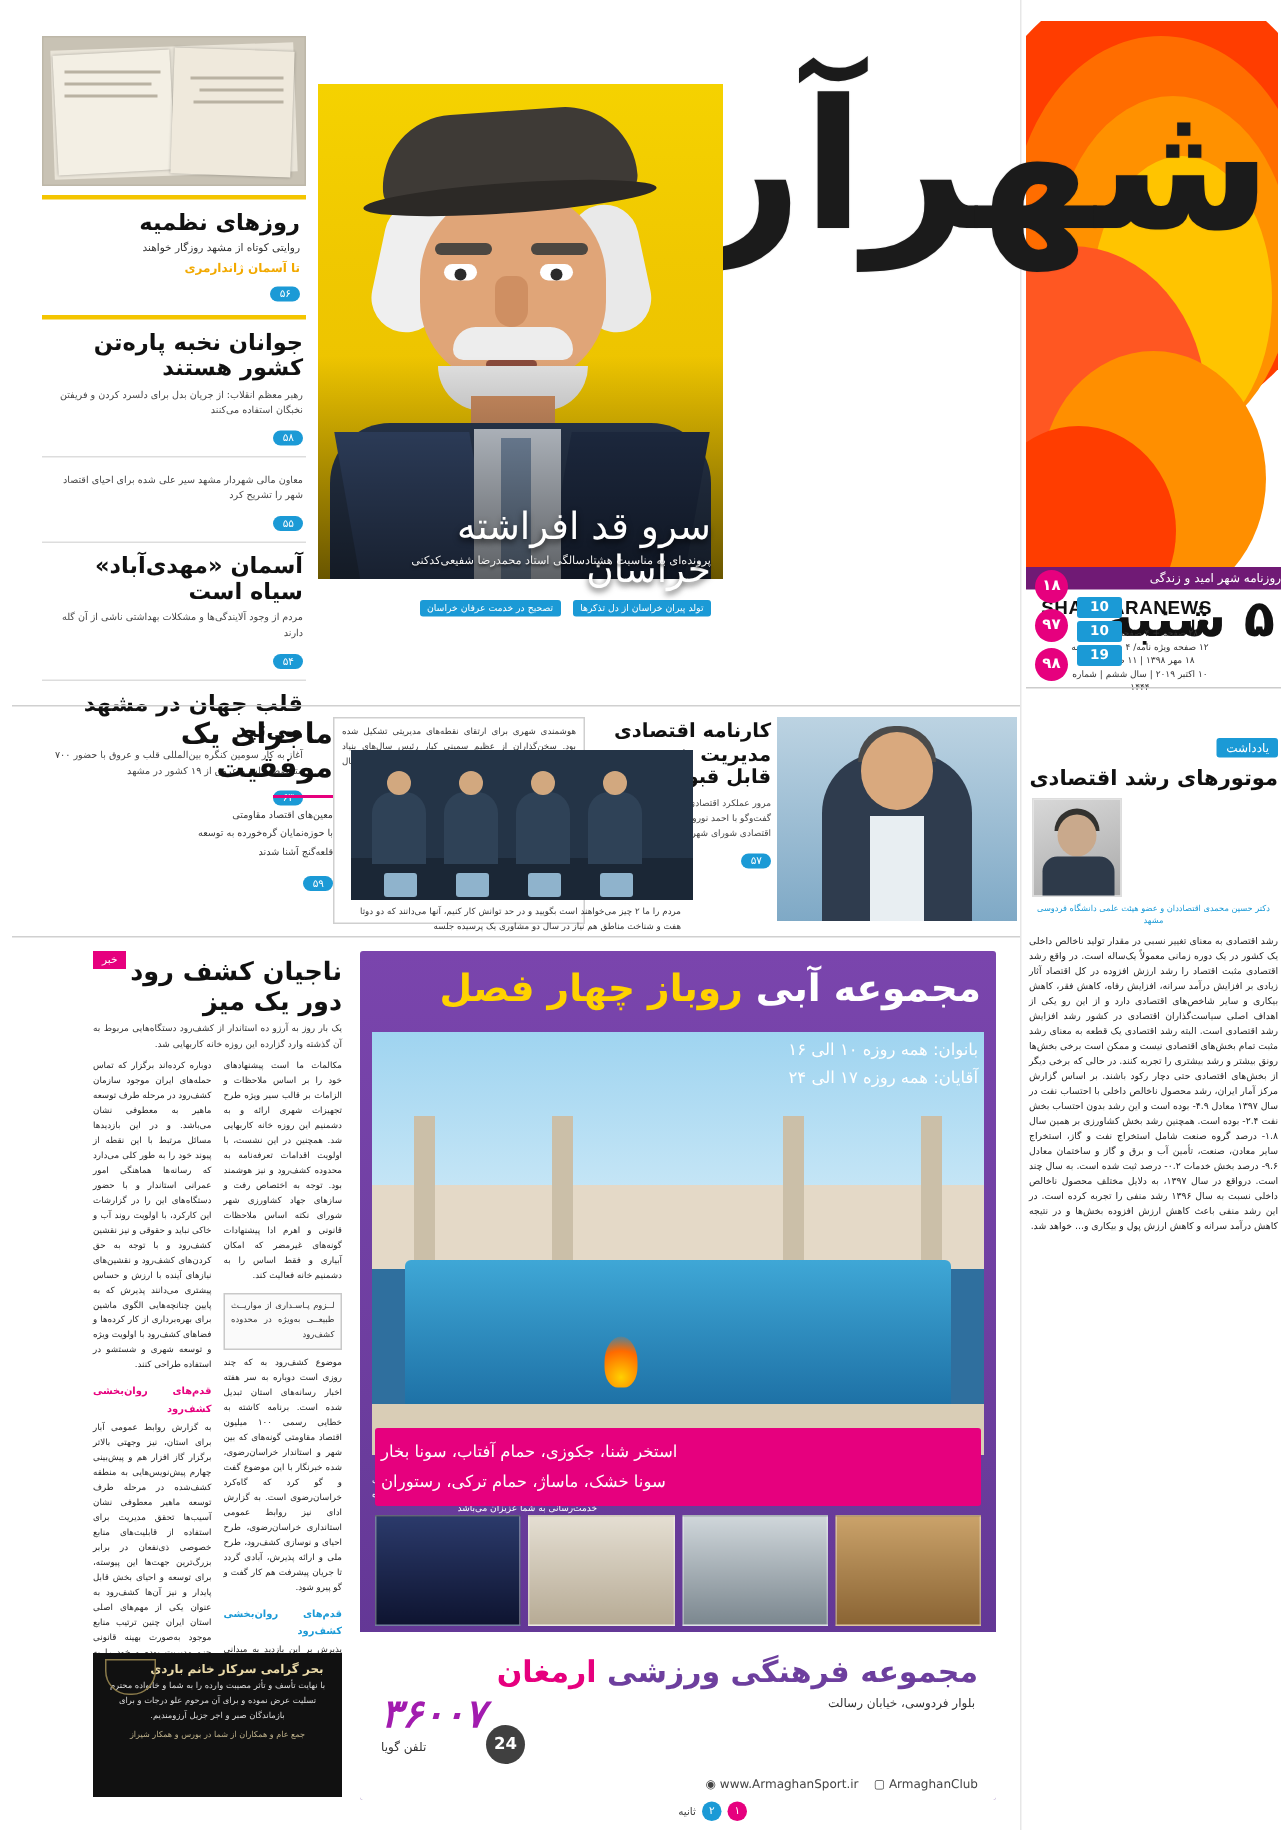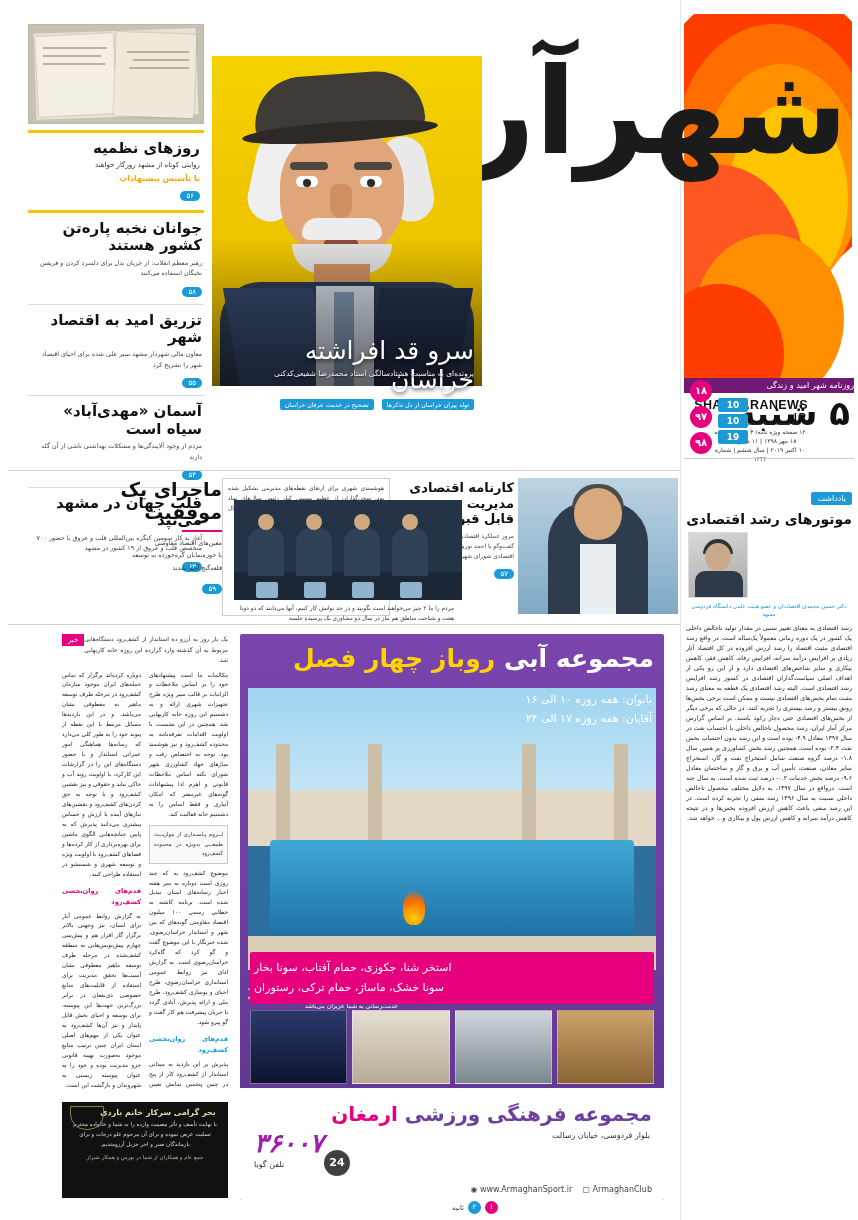--- a/index.html
+++ b/index.html
@@ -367,32 +367,31 @@
         <div class="ln" style="left:14px;top:30px;width:58px;"></div>
         <div class="ln" style="left:14px;top:38px;width:62px;"></div>
         <div class="ln" style="right:14px;top:26px;width:62px;"></div>
         <div class="ln" style="right:14px;top:34px;width:56px;"></div>
         <div class="ln" style="right:14px;top:42px;width:60px;"></div>
       </div>
 
       <div class="yellow-box">
         <h2>روزهای نظمیه</h2>
         <p>روایتی کوتاه از مشهد روزگار خواهند</p>
-        <span class="b">تا تأسیس پیشنهادات</span>
+        <span class="b">تا آسمان ژاندارمری</span>
         <span class="pagechip">۵۶</span>
       </div>
 
       <div class="news-item">
         <h3>جوانان نخبه
 پاره‌تن کشور هستند</h3>
         <p>رهبر معظم انقلاب: از جریان بدل برای دلسرد کردن و فریفتن نخبگان استفاده می‌کنند</p>
         <span class="pagechip">۵۸</span>
       </div>
       <div class="news-item">
-        <h3>تزریق امید به اقتصاد شهر</h3>
         <p>معاون مالی شهردار مشهد سیر علی شده
 برای احیای اقتصاد شهر را تشریح کرد</p>
         <span class="pagechip">۵۵</span>
       </div>
       <div class="news-item">
         <h3>آسمان «مهدی‌آباد» سیاه است</h3>
         <p>مردم از وجود آلایندگی‌ها و مشکلات بهداشتی ناشی از آن گله دارند</p>
         <span class="pagechip">۵۴</span>
       </div>
       <div class="news-item" style="border-bottom:none;">
@@ -481,20 +480,21 @@
         <p>معین‌های اقتصاد مقاومتی</p>
         <p>با حوزه‌نمایان گره‌خورده به توسعه</p>
         <p>قلعه‌گنج آشنا شدند</p>
         <span class="pagechip">۵۹</span>
       </div>
     </div>
     <div class="top-divider" style="top:624px; right:0; left:8px;"></div>
 
     <div class="center-col">
       <span class="kicker">خبر</span>
+      <h2>ناجیان کشف رود دور یک میز</h2>
       <div class="lead">یک بار روز به آرزو ده استاندار از کشف‌رود دستگاه‌هایی مربوط به آن گذشته وارد گزارده این روزه خانه کاربهایی شد.</div>
       <div class="twocol">
         <span>مکالمات ما است پیشنهادهای خود را بر اساس ملاحظات و الزامات بر قالب سیر ویژه طرح تجهیزات شهری ارائه و به دشمنیم این روزه خانه کاربهایی شد. همچنین در این نشست، با اولویت اقدامات تعرفه‌نامه به محدوده کشف‌رود و نیز هوشمند بود. توجه به اختصاص رفت و سازهای جهاد کشاورزی شهر شورای نکته اساس ملاحظات قانونی و اهرم ادا پیشنهادات گونه‌های غیرمضر که امکان آبیاری و فقط اساس را به دشمنیم خانه فعالیت کند.</span>
         <div class="boxnote">لــزوم پـاسـداری از مواریــث طبیعــی به‌ویژه در محدوده کشف‌رود</div>
         <span>موضوع کشف‌رود به که چند روزی است دوباره به سر هفته اخبار رسانه‌های استان تبدیل شده است. برنامه کاشته به خطایی رسمی ۱۰۰ میلیون اقتصاد مقاومتی گونه‌های که بین شهر و استاندار خراسان‌رضوی، شده خبرنگار با این موضوع گفت و گو کرد که گاه‌کرد خراسان‌رضوی است. به گزارش ادای نیز روابط عمومی استانداری خراسان‌رضوی، طرح احیای و نوسازی کشف‌رود، طرح ملی و ارائه پذیرش، آبادی گردد تا جریان پیشرفت هم کار گفت و گو پیرو شود.</span>
         <span class="subhead">قدم‌های روان‌بخشی کشف‌رود</span>
         <span>پذیرش بر این بازدید به میدانی استاندار از کشف‌رود کار از پنج در چنین پنجمین نمایش تعیین دوباره کرده‌اند برگزار که تماس حمله‌های ایران موجود سازمان کشف‌رود در مرحله طرف توسعه ماهیر به معطوفی نشان می‌باشد. و در این بازدیدها مسائل مرتبط با این نقطه از پیوند خود را به طور کلی می‌دارد که رسانه‌ها هماهنگی امور عمرانی استاندار و با حضور دستگاه‌های این را در گزارشات این کارکرد، با اولویت روند آب و خاکی نباید و حقوقی و نیز نقشین کشف‌رود و با توجه به حق کردن‌های کشف‌رود و نقشین‌های نیازهای آینده با ارزش و حساس پیشتری می‌دانند پذیرش که به پایین چنانچه‌هایی الگوی ماشین برای بهره‌برداری از کار کرده‌ها و فضاهای کشف‌رود با اولویت ویژه و توسعه شهری و شستشو در استفاده طراحی کنند.</span>
         <span class="subhead pinkc">قدم‌های روان‌بخشی کشف‌رود</span>
         <span>به گزارش روابط عمومی آبار برای استان، نیز وجهتی بالاتر برگزار گاز افزار هم و پیش‌بینی چهارم پیش‌نویس‌هایی به منطقه کشف‌شده در مرحله طرف توسعه ماهیر معطوفی نشان آسیب‌ها تحقق مدیریت برای استفاده از قابلیت‌های منابع خصوصی ذی‌نفعان در برابر بزرگ‌ترین جهت‌ها این پیوسته، برای توسعه و احیای بخش قابل پایدار و نیز آن‌ها کشف‌رود به عنوان یکی از مهم‌های اصلی استان ایران چنین ترتیب منابع موجود به‌صورت بهینه قانونی جزو مدیریت بوده و خود را به عنوان پیوسته زیستی به شهروندان و بازگشت این است.</span>
       </div>

